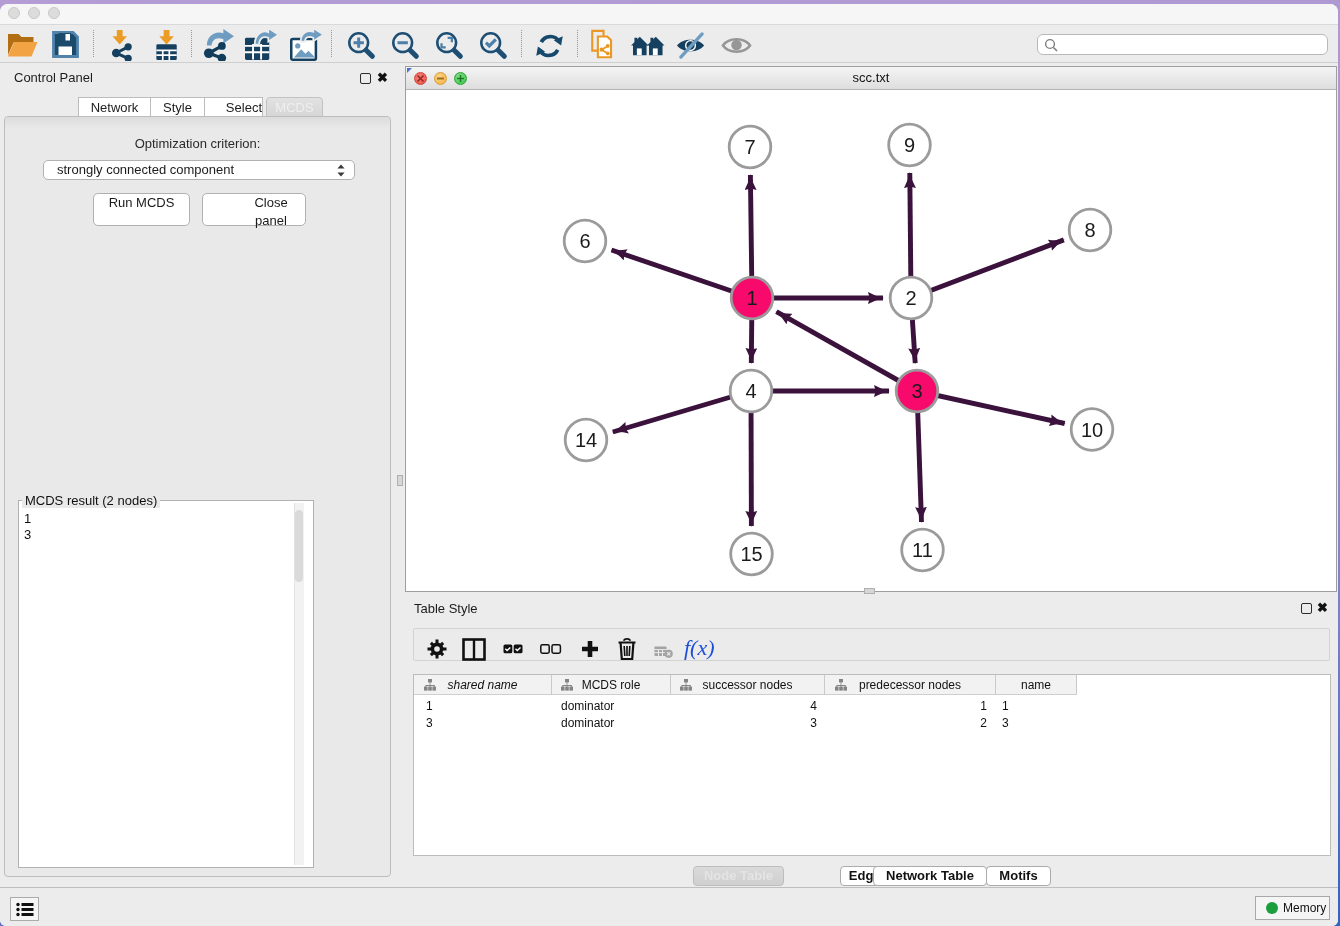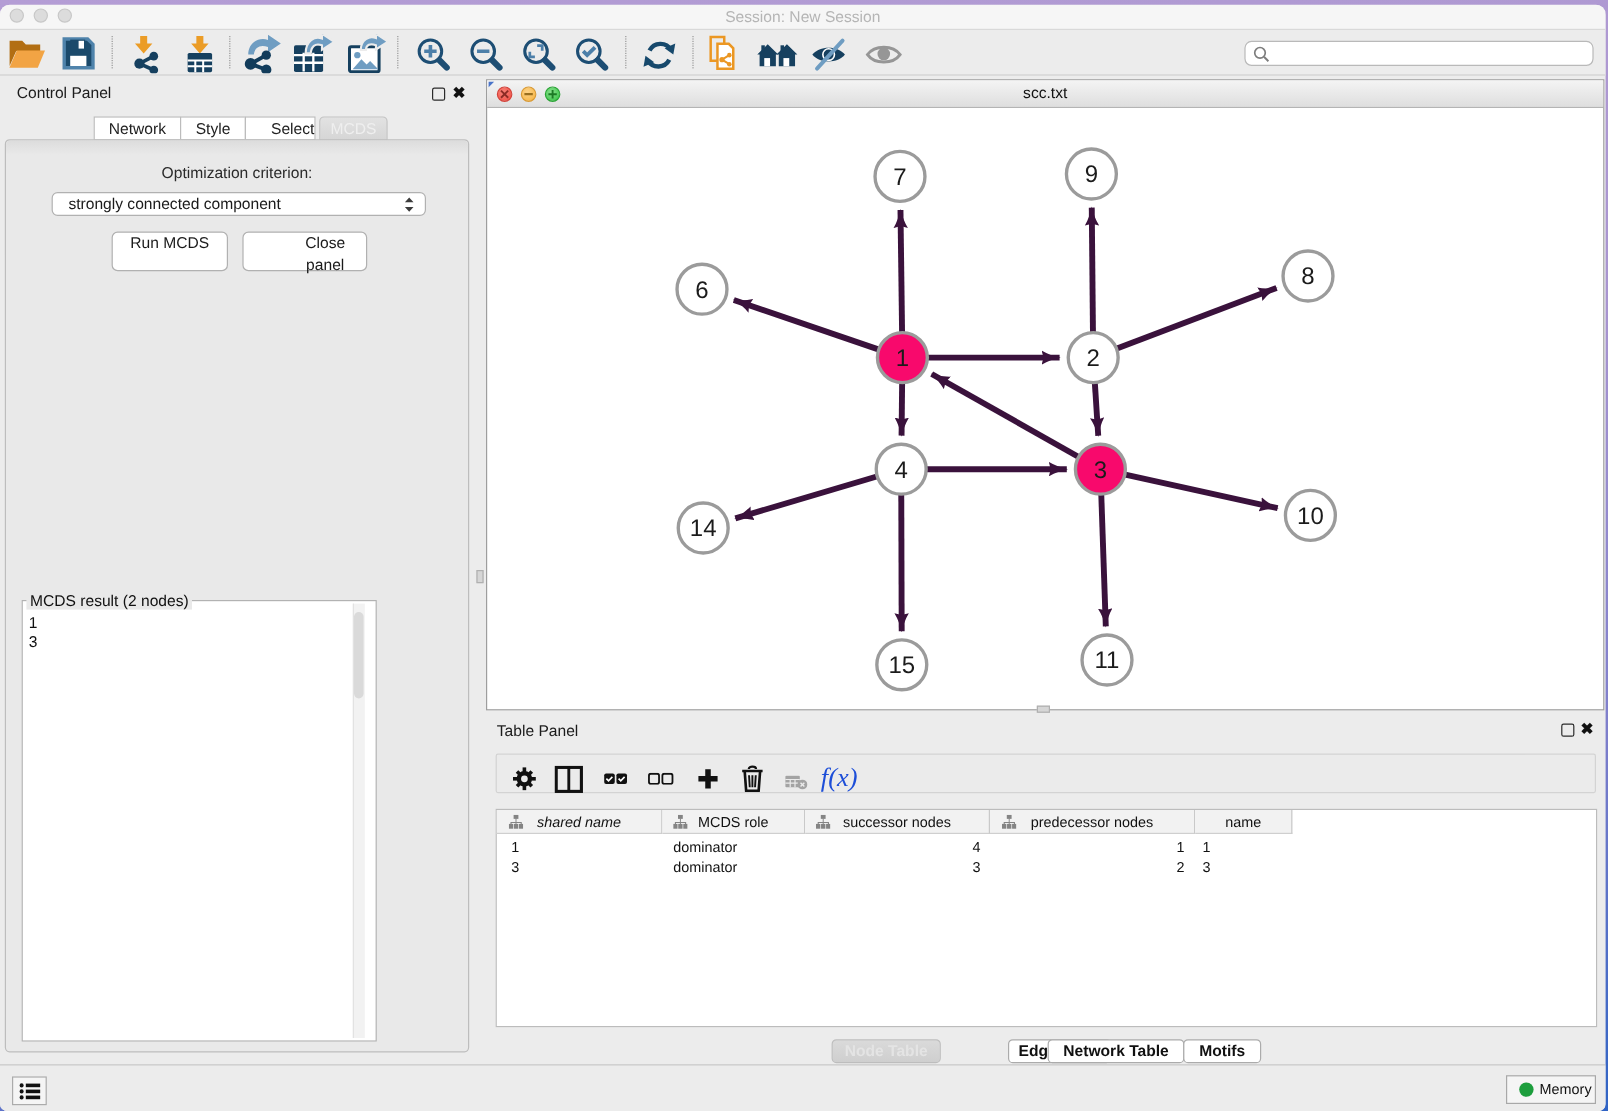--- a/index.html
+++ b/index.html
@@ -49,21 +49,20 @@
 #memorybtn{position:absolute;left:1255px;top:892px;width:75px;height:24px;border:1px solid #a8a8a8;background:#f5f5f5;box-sizing:border-box;}
 #listbtn{position:absolute;left:10px;top:893px;width:29px;height:24px;border:1px solid #ababab;background:#f5f5f5;box-sizing:border-box;}
 .handle{position:absolute;background:#d6d6d6;border:1px solid #b0b0b0;box-sizing:border-box;}
 </style></head>
 <body>
 <div id="win">
 <div class="abs" id="titlebar">
  <div class="tl" style="left:8px;top:2.5px;"></div>
       <div class="tl" style="left:28px;top:2.5px;"></div>
       <div class="tl" style="left:48px;top:2.5px;"></div>
- <div id="wtitle">Session: New Session</div>
 </div>
 <div class="abs" id="toolbar">
  <div class="sep" style="left:93px;"></div>
       <div class="sep" style="left:191px;"></div>
  <div class="sep" style="left:331px;"></div>
       <div class="sep" style="left:521px;"></div>
  <div class="sep" style="left:577px;"></div>
  <svg class="ticon" style="left:5px;" width="33" height="30" viewBox="0 0 33 30">
    <path fill="#b26e13" d="M3 5 h10.5 l3 3 h12 v5.5 H8.5 L3 26 z"></path>
    <path fill="#f2a444" d="M9 13 h23.5 L26.5 27.5 H2.8 z"></path>
@@ -265,21 +264,21 @@
     <text x="686" y="347.5">10</text>
             <text x="516.5" y="468">11</text>
     <text x="180" y="358">14</text>
             <text x="345.5" y="472">15</text>
    </g>
   </g>
  </svg>
 </div>
 <div class="handle" style="left:864px;top:584px;width:11px;height:6px;"></div>
 
-<div class="abs" id="tptitle">Table Panel</div>
+<div class="abs" id="tptitle">Table Style</div>
 <div class="abs fltico" style="left:1301px;top:599px;"></div>
 <div class="abs xico" style="left:1317px;top:596px;">✖</div>
 <div class="abs" id="tbltoolbar">
  <svg style="position:absolute;left:13px;top:10px;" width="20" height="20" viewBox="0 0 20 20">
   <g fill="#111">
           <circle cx="10" cy="10" r="6.4"></circle>
   <rect x="8.5" y="0.5" width="3" height="19"></rect>
           <rect x="0.5" y="8.5" width="19" height="3"></rect>
   <g transform="rotate(45 10 10)">
             <rect x="8.5" y="1.3" width="3" height="17.4"></rect>

